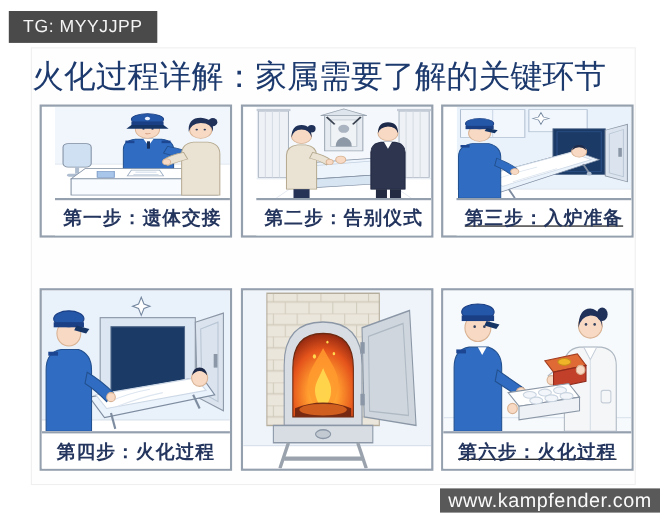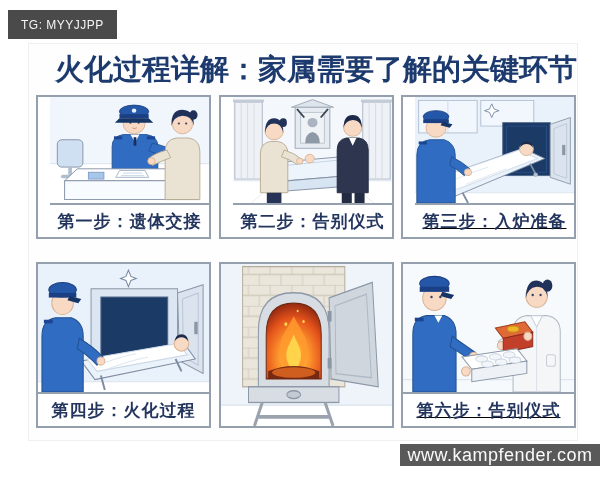--- a/index.html
+++ b/index.html
@@ -1,40 +1,40 @@
 <!DOCTYPE html>
 <html><head>
 <meta charset="utf-8">
 <style>
   * { margin:0; padding:0; box-sizing:border-box; }
   body { background:#ffffff; font-family:"Liberation Sans","DejaVu Sans",sans-serif; }
   .stage { position:relative; width:600px; height:480px; background:#ffffff; overflow:hidden; }
 
   .tg-badge {
     position:absolute; left:8px; top:10px; height:29px;
-    background:#4a4a4a; color:#f5f5f5; font-size:12px;
+    background:#4a4a4a; color:#f5f5f5; font-size:16px;
     display:flex; align-items:center; padding:0 13px; letter-spacing:.5px;
   }
 
   .poster {
     position:absolute; left:29px; top:44px; width:548px; height:396px;
     background:#fefefe; box-shadow:0 0 0 1px #efefef;
   }
 
   .poster-title {
-    position:absolute; left:0; right:0; top:6px; text-align:right;
-    font-size:29px; font-weight:bold; color:#1d3a6e; letter-spacing:0px;
+    position:absolute; left:0; right:0; top:6px; text-align:left;
+    font-size:29px; font-weight:normal; color:#1d3a6e; letter-spacing:0px;
     white-space:nowrap;
   }
 
   .panel {
     position:absolute; width:175px; background:#ffffff;
     border:2px solid #95a0ae; display:flex; flex-direction:column;
   }
-  .panel.r1 { top:51px; height:144px;padding-left:12px; }
+  .panel.r1 { top:51px; height:121px;padding-left:12px; }
   .panel.r2 { top:218px; height:166px; }
   .panel.c1 { left:7px; }
   .panel.c2 { left:190px; }
   .panel.c3 { left:372px;text-decoration:underline; }
 
   .illus { flex:1; overflow:hidden; }
   .illus svg { width:100%; height:100%; display:block; }
 
   .caption {
     height:34px; border-top:2px solid #95a0ae;
@@ -299,21 +299,21 @@
           <polygon points="60,90 116,82 126,94 70,102" fill="#ffffff" stroke="#8b97a6"></polygon>
           <polygon points="70,102 126,94 126,106 70,114" fill="#eef2f7" stroke="#8b97a6"></polygon>
           <ellipse cx="80" cy="92" rx="6" ry="3" fill="#f2f6fa" stroke="#c9d4e0"></ellipse>
           <ellipse cx="94" cy="90" rx="6" ry="3" fill="#f2f6fa" stroke="#c9d4e0"></ellipse>
           <ellipse cx="108" cy="88" rx="6" ry="3" fill="#f2f6fa" stroke="#c9d4e0"></ellipse>
           <ellipse cx="86" cy="97" rx="6" ry="3" fill="#f2f6fa" stroke="#c9d4e0"></ellipse>
           <ellipse cx="100" cy="95" rx="6" ry="3" fill="#f2f6fa" stroke="#c9d4e0"></ellipse>
           <ellipse cx="114" cy="93" rx="6" ry="3" fill="#f2f6fa" stroke="#c9d4e0"></ellipse>
         </svg>
       </div>
-      <div class="caption">第六步：告别仪式</div>
+      <div class="caption">第六步：火化过程</div>
     </div>
 
   </div>
 
   <div class="watermark">
     <span>www.kampfender.com</span>
   </div>
 
 </div>
 

